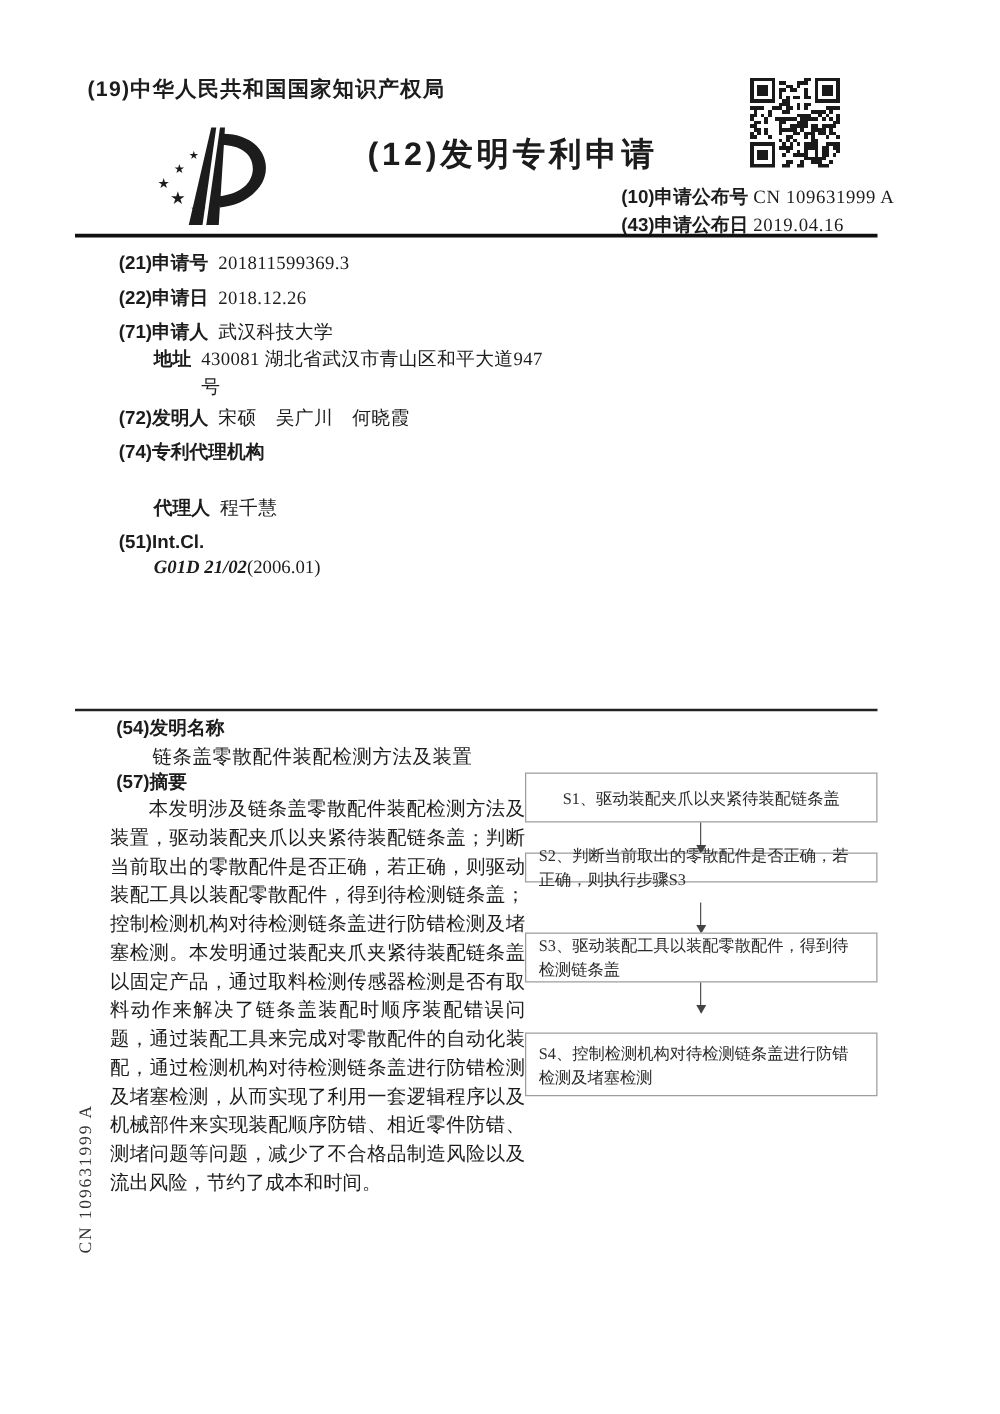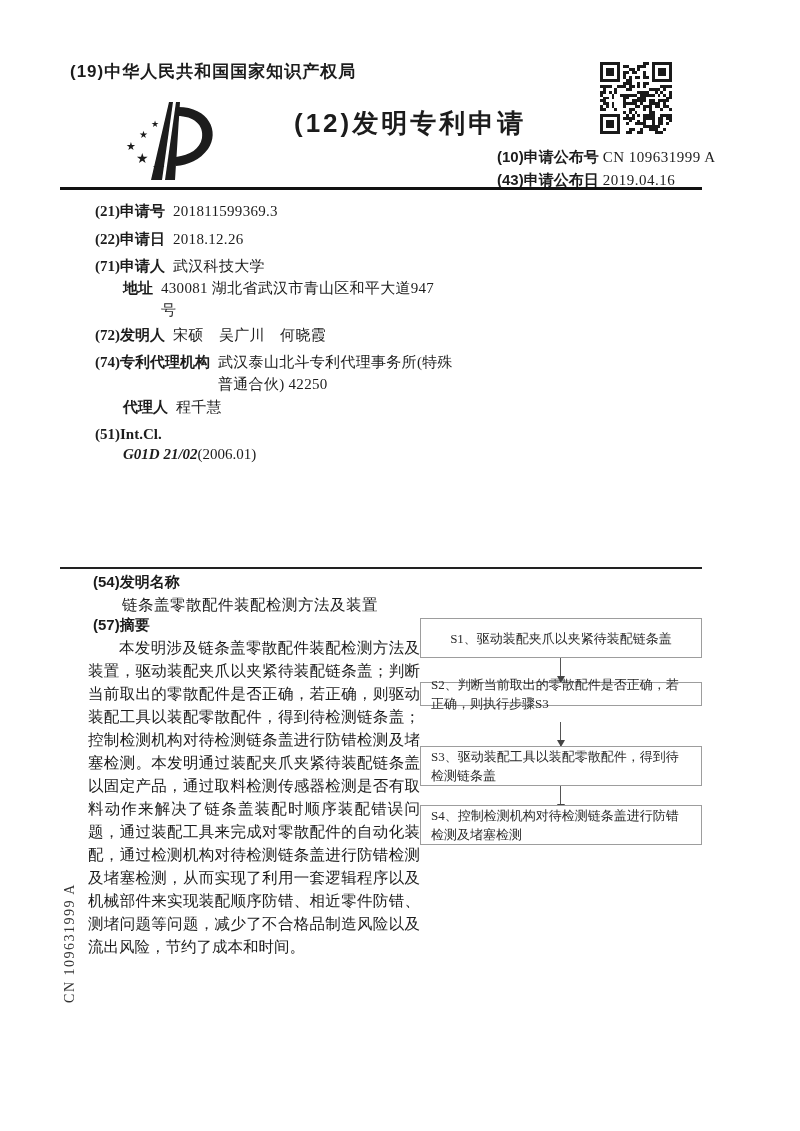--- a/index.html
+++ b/index.html
@@ -22,21 +22,21 @@
   .office-line { left: 70px; top: 60px; font-size: 17px; letter-spacing: 1px; }
   .doc-type { left: 294px; top: 106px; font-size: 26px; letter-spacing: 3px; }
   .pub-row { left: 497px; font-size: 15px; white-space: nowrap; }
   .pub-row .lbl { font-family: "Liberation Sans", sans-serif; font-weight: bold; }
   .pub-row .val { font-family: "Liberation Serif", serif; margin-left: 4px; letter-spacing: 0.5px; }
   .rule-1 { left: 60px; top: 187px; width: 642px; height: 3px; background: #111; }
   .rule-2 { left: 60px; top: 567px; width: 642px; height: 2px; background: #222; }
 
   
   .brow { left: 95px; width: 370px; font-size: 15px; line-height: 22px; display: flex; }
-  .brow .lbl { font-family: Liberation Serif, serif; font-weight: bold; white-space: nowrap; flex: 0 0 auto; }
+  .brow .lbl { font-family: Liberation Sans, sans-serif; font-weight: bold; white-space: nowrap; flex: 0 0 auto; }
   .brow .val { font-family: "Liberation Serif", serif; padding-left: 8px; letter-spacing: 0.3px; }
   .sub { left: 123px; }
   .pages-info { right: 98px; top: 545px; font-size: 14px; letter-spacing: 1px; }
   .intcl-val { font-style: italic; font-weight: bold; font-family: "Liberation Serif", serif; }
   .intcl-val .ver { font-style: normal; font-weight: normal; }
 
   
   .sec-label { left: 93px; font-size: 15px; }
   .invention-title { left: 122px; top: 595px; font-size: 15.5px; letter-spacing: 0.5px; }
   .abstract {
@@ -436,21 +436,20 @@
     <span class="val">430081 湖北省武汉市青山区和平大道947号</span>
   </div>
 
   <div class="abs brow" style="top:324px">
     <span class="lbl">(72)发明人</span>
     <span class="val">宋硕　吴广川　何晓霞</span>
   </div>
 
   <div class="abs brow" style="top:351px; width:368px">
     <span class="lbl">(74)专利代理机构</span>
-    <span class="val">武汉泰山北斗专利代理事务所(特殊普通合伙) 42250</span>
   </div>
 
   <div class="abs brow sub" style="top:396px">
     <span class="lbl">代理人</span>
     <span class="val">程千慧</span>
   </div>
 
   <div class="abs brow" style="top:423px">
     <span class="lbl">(51)Int.Cl.</span>
   </div>
@@ -464,17 +463,17 @@
   <div class="abs invention-title serif">链条盖零散配件装配检测方法及装置</div>
   <div class="abs sec-label sans b" style="top:616px">(57)摘要</div>
   <p class="abs abstract">本发明涉及链条盖零散配件装配检测方法及装置，驱动装配夹爪以夹紧待装配链条盖；判断当前取出的零散配件是否正确，若正确，则驱动装配工具以装配零散配件，得到待检测链条盖；控制检测机构对待检测链条盖进行防错检测及堵塞检测。本发明通过装配夹爪夹紧待装配链条盖以固定产品，通过取料检测传感器检测是否有取料动作来解决了链条盖装配时顺序装配错误问题，通过装配工具来完成对零散配件的自动化装配，通过检测机构对待检测链条盖进行防错检测及堵塞检测，从而实现了利用一套逻辑程序以及机械部件来实现装配顺序防错、相近零件防错、测堵问题等问题，减少了不合格品制造风险以及流出风险，节约了成本和时间。</p>
 
   <div class="fc-box" style="top:618px; height:40px">S1、驱动装配夹爪以夹紧待装配链条盖</div>
   <div class="fc-arrow" style="top:658px; height:24px"></div>
   <div class="fc-box" style="top:682px; height:24px">S2、判断当前取出的零散配件是否正确，若正确，则执行步骤S3</div>
   <div class="fc-arrow" style="top:722px; height:24px"></div>
   <div class="fc-box" style="top:746px; height:40px">S3、驱动装配工具以装配零散配件，得到待检测链条盖</div>
   <div class="fc-arrow" style="top:786px; height:24px"></div>
-  <div class="fc-box" style="top:805px; height:40px">S4、控制检测机构对待检测链条盖进行防错检测及堵塞检测</div>
+  <div class="fc-box" style="top:826px; height:51px">S4、控制检测机构对待检测链条盖进行防错检测及堵塞检测</div>
 
   <div class="abs side-code serif">CN 109631999 A</div>
 
 </div>
 
 </body></html>

